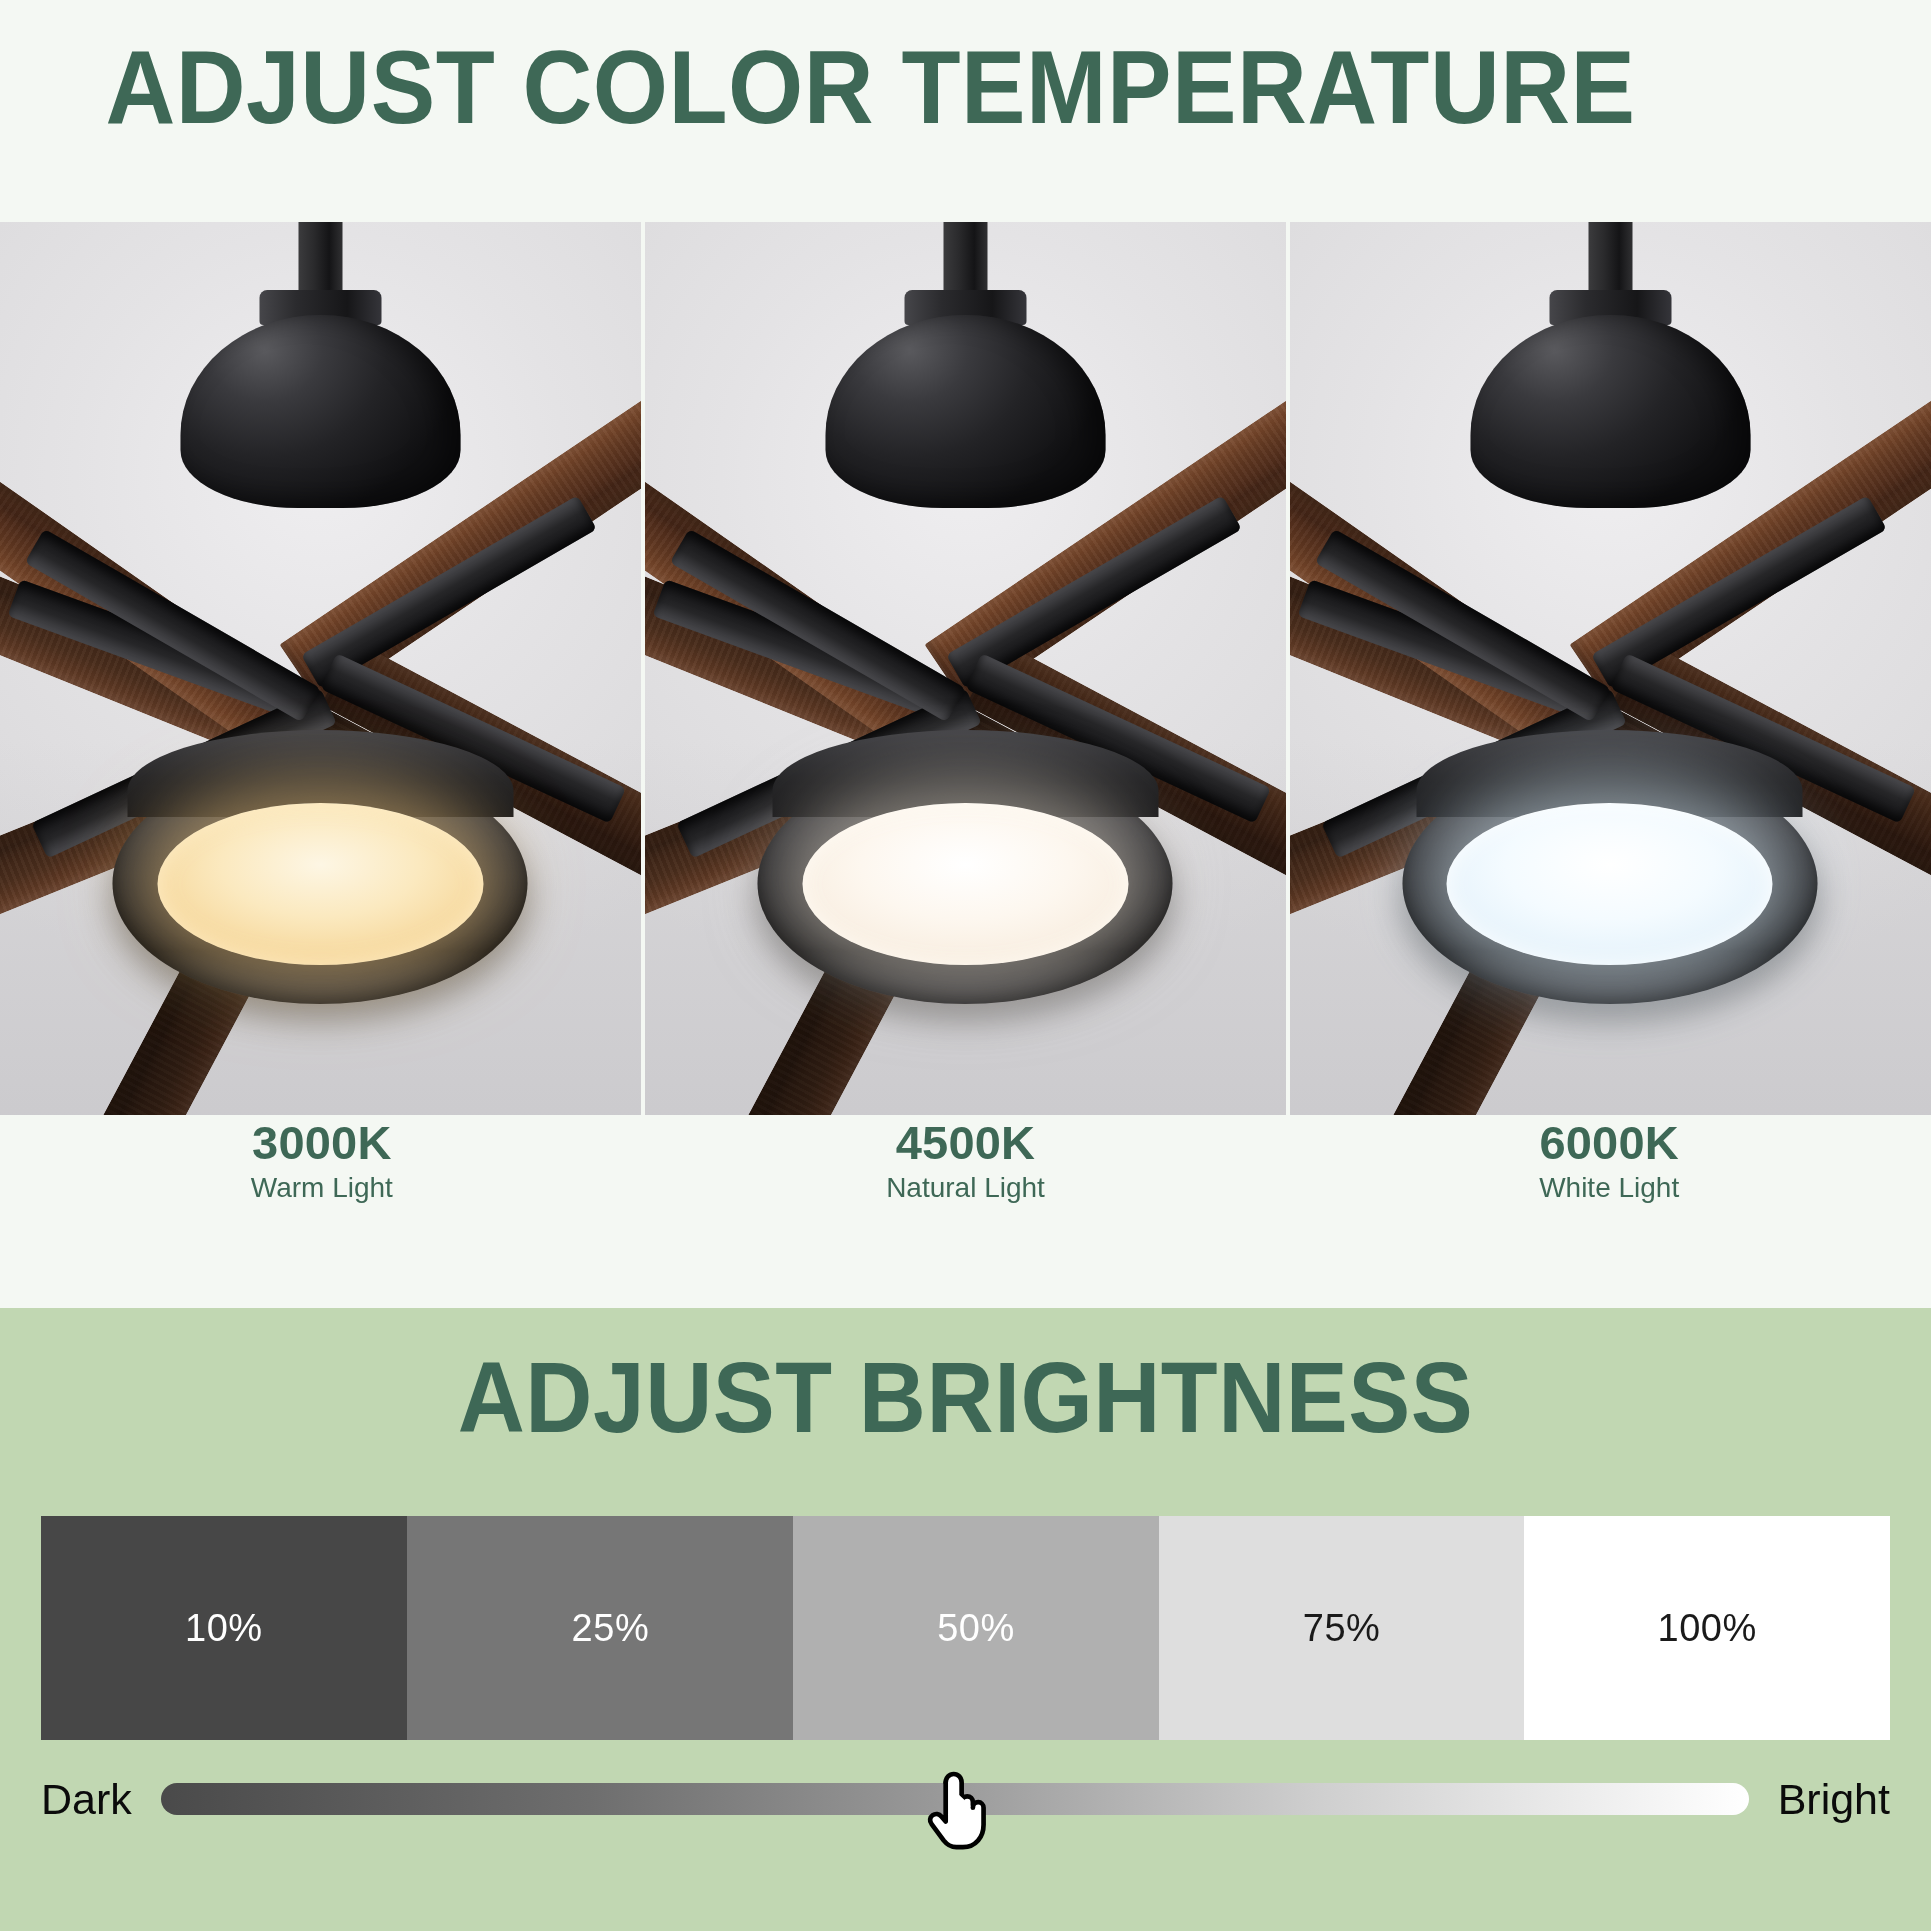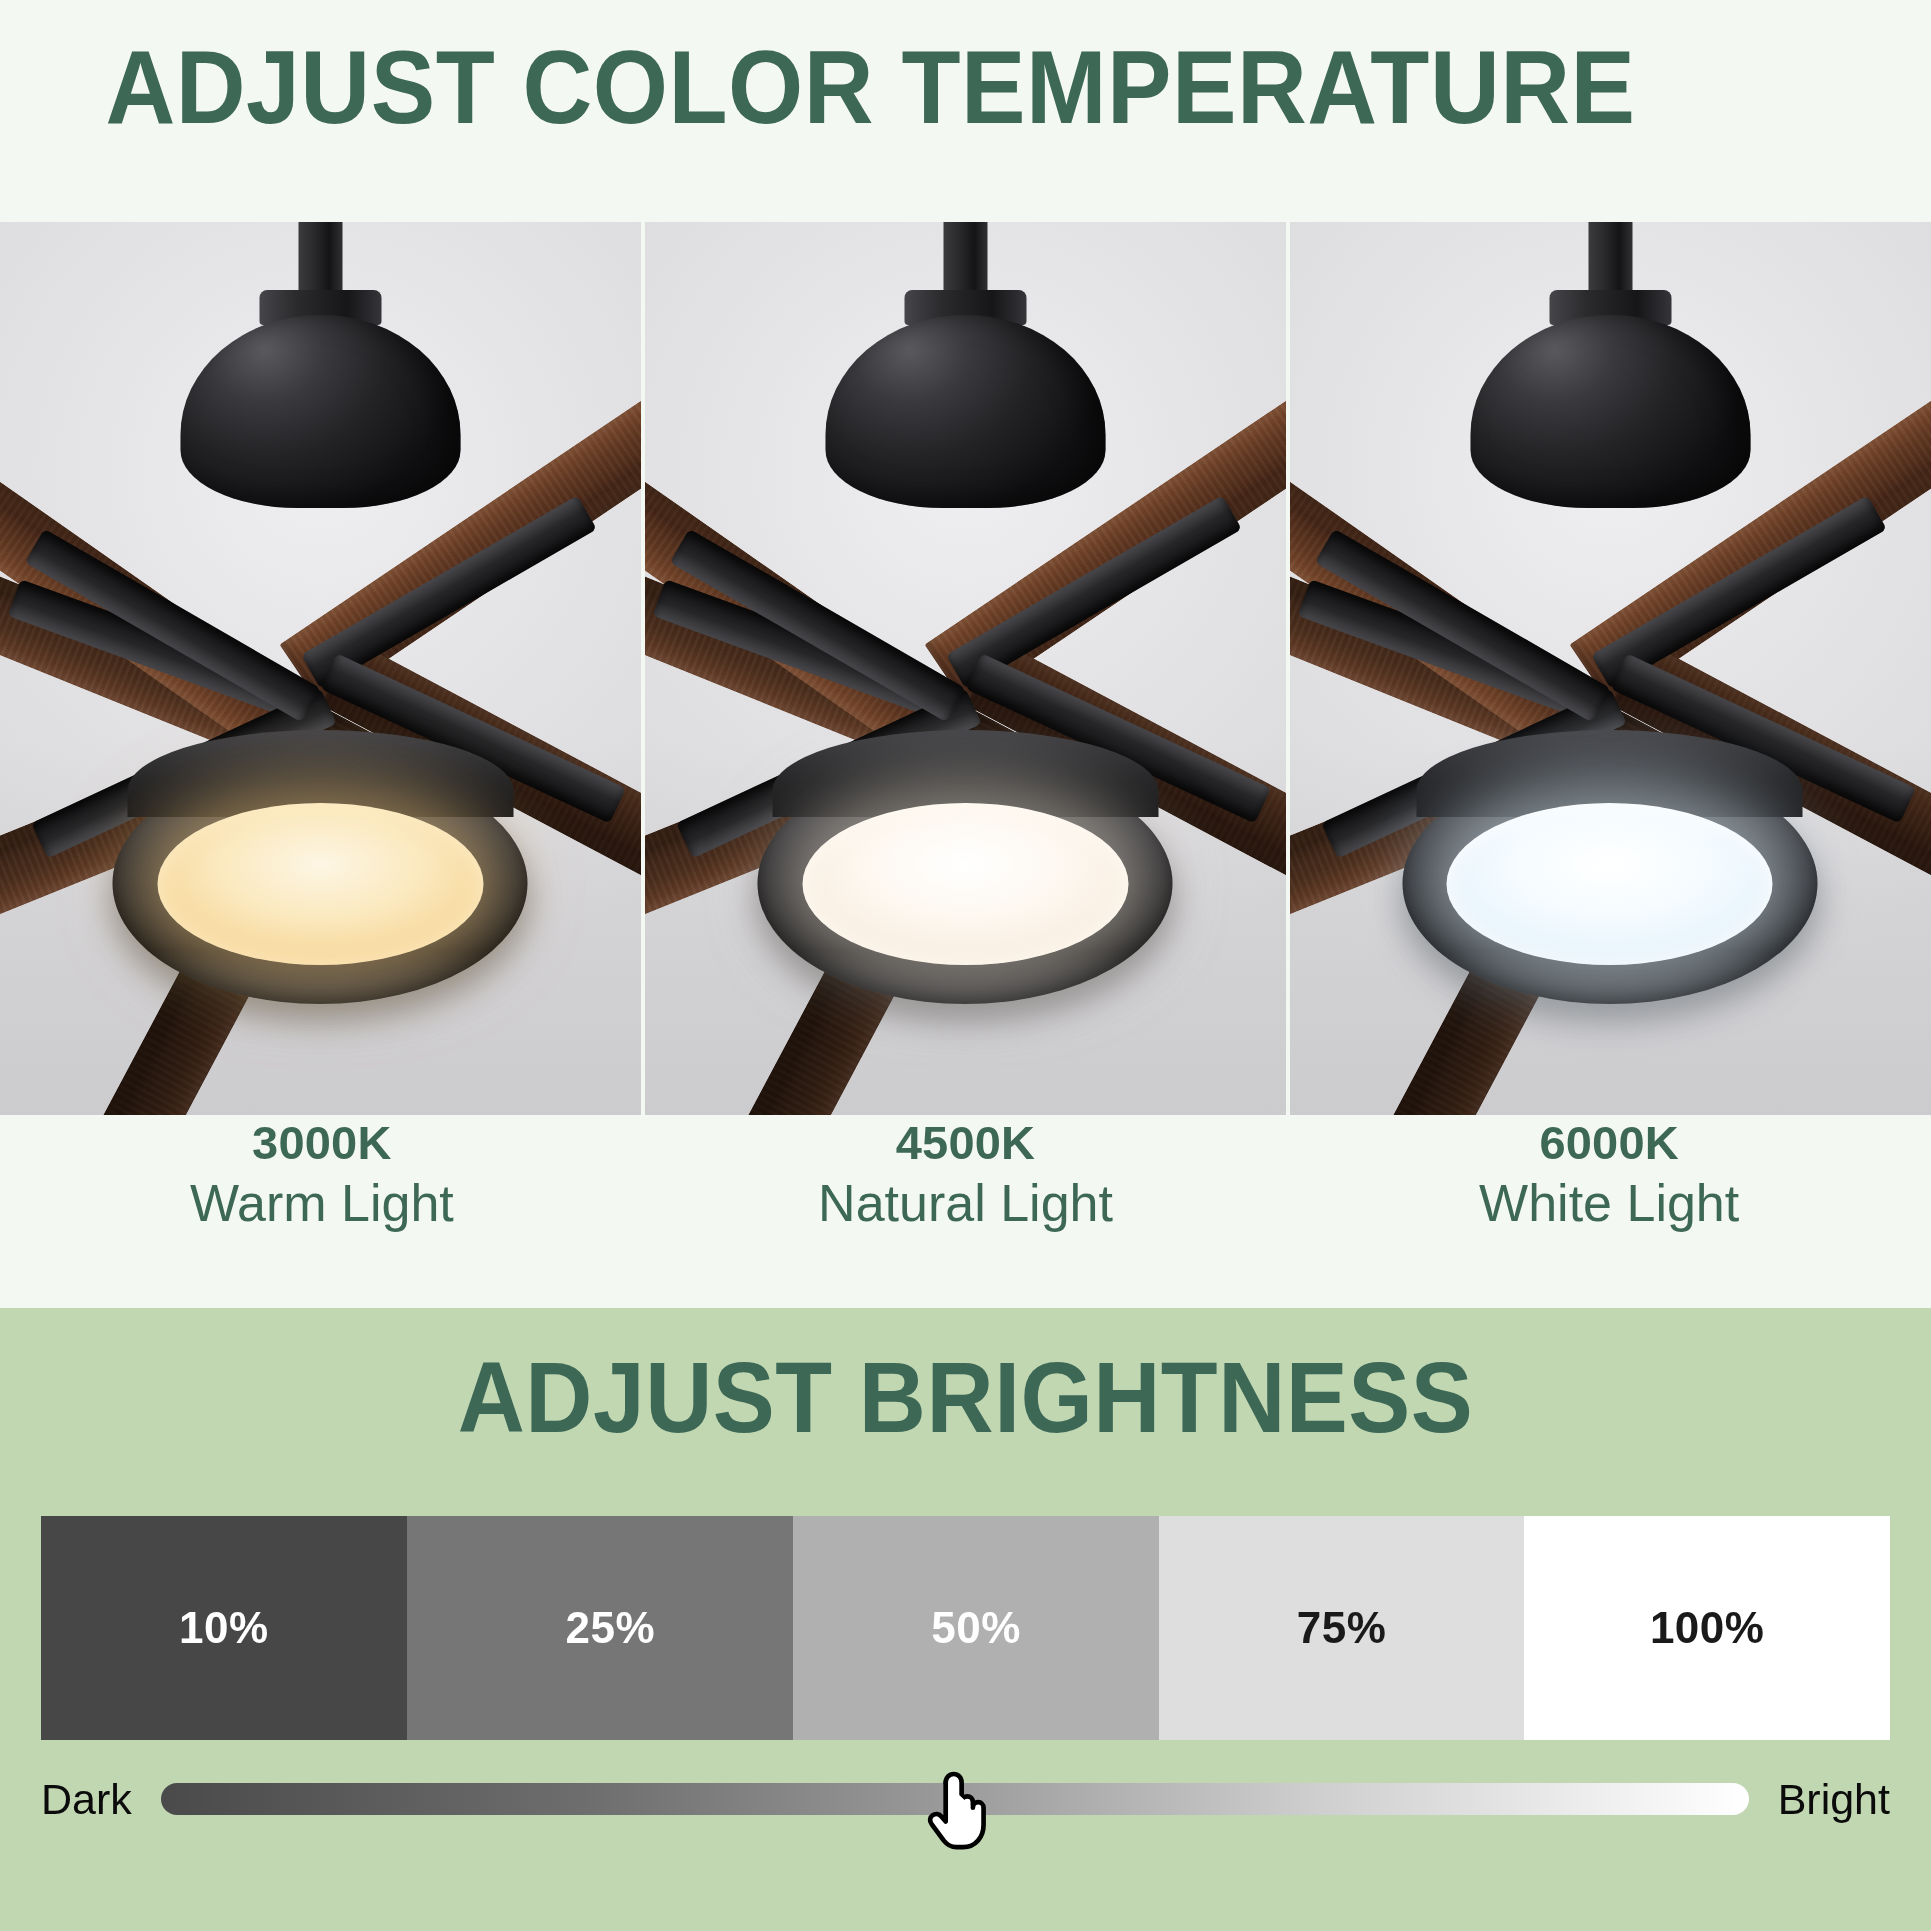--- a/index.html
+++ b/index.html
@@ -232,21 +232,21 @@
     text-align: center;
     color: #3e6856;
   }
   .caption .kelvin {
     font-size: 47px;
     font-weight: 700;
     line-height: 1.18;
     letter-spacing: 0.2px;
   }
   .caption .lighttype {
-    font-size: 52px;
+    font-size: 28px;
     font-weight: 400;
     line-height: 1.3;
   }
 
   
   .section-bright {
     position: absolute;
     left: 0;
     top: 1308px;
     width: 1931px;
@@ -271,22 +271,22 @@
     display: flex;
   }
   .swatch {
     flex: 1 1 0;
     position: relative;
     display: flex;
     align-items: center;
     justify-content: center;
   }
   .swatch span {
-    font-size: 44px;
-    font-weight: 700;
+    font-size: 38px;
+    font-weight: 400;
     letter-spacing: 0.5px;
   }
 
   .slider-row {
     position: absolute;
     left: 41px;
     top: 462px;
     width: 1849px;
     height: 58px;
     display: flex;

